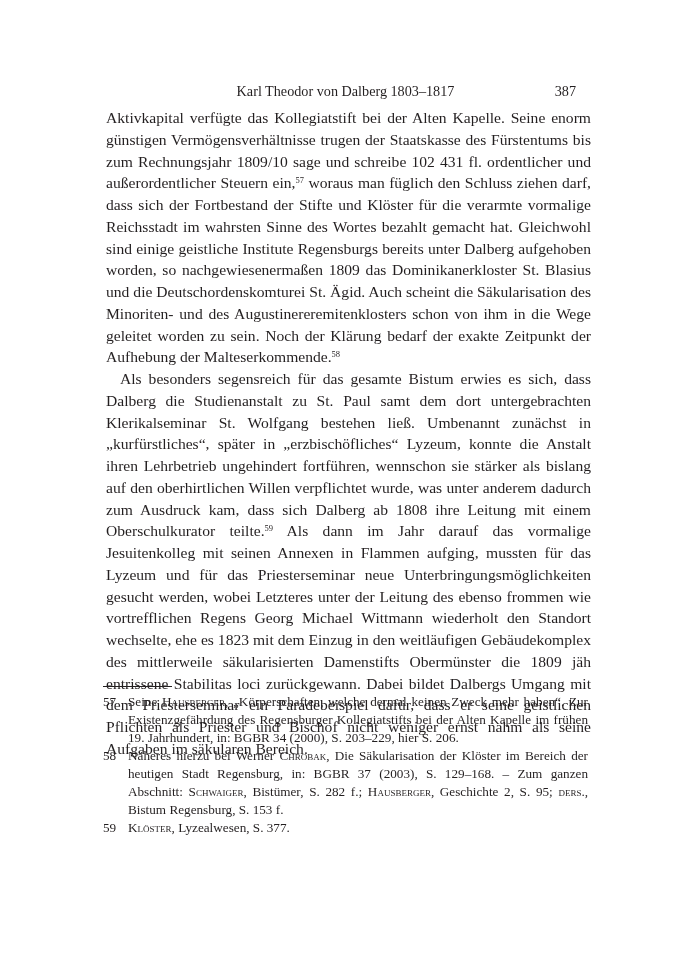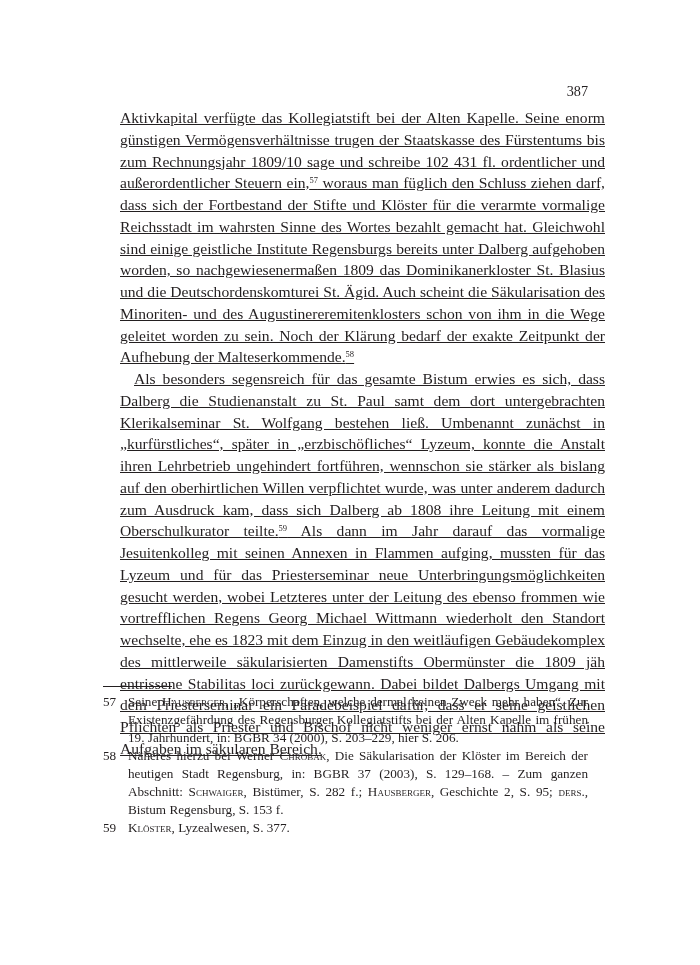--- a/index.html
+++ b/index.html
@@ -1,38 +1,39 @@
 <!DOCTYPE html>
 <html><head>
 <meta charset="utf-8">
 <style>
   html, body { margin: 0; padding: 0; background: #ffffff; }
   body { width: 700px; height: 965px; position: relative; overflow: hidden;
          font-family: "Liberation Serif", "DejaVu Serif", serif; color: #231f20; }
   .header { position: absolute; top: 83px; left: 103px; width: 485px; height: 20px;
             font-size: 14.2px; }
   .running-title { position: absolute; left: 0; width: 100%; text-align: center; top: 0; }
-  .page-number { position: absolute; right: 0; top: 0; }
-  .body-text { position: absolute; top: 107px; left: 120px; width: 485px;
-               font-size: 15.6px; line-height: 21.75px; text-align: justify; text-decoration: underline; }
+  .page-number { position: absolute; right: 12px; top: 0; }
+  .body-text { position: absolute; top: 107px; left: 106px; width: 485px;
+               font-size: 15.6px; line-height: 21.75px; text-align: justify; }
   .body-text p { margin: 0; }
   .body-text p.indent { text-indent: 14px; }
   sup.fn { font-size: 8.5px; vertical-align: 5px; line-height: 0; }
   .rule { position: absolute; top: 686px; left: 103px; width: 69px; height: 0;
           border-top: 1px solid #231f20; }
   .footnotes { position: absolute; top: 693px; left: 103px; width: 485px;
                font-size: 13.2px; line-height: 18px; }
   .fn-item { position: relative; padding-left: 25px; text-align: justify; }
   .fn-num { position: absolute; left: 0; top: 0; }
   .sc { font-variant: small-caps; }
 </style>
 </head>
 <body>
 
 <div class="header">
+  <span class="running-title">Karl Theodor von Dalberg 1803–1817</span>
   <span class="page-number">387</span>
 </div>
 
 <div class="body-text">
   <p><span>Aktivkapital verfügte das Kollegiatstift bei der Alten Kapelle. Seine enorm günstigen Vermögensverhältnisse trugen der Staatskasse des Fürstentums bis zum Rechnungsjahr 1809/10 sage und schreibe 102 431 fl. ordentlicher und außerordentlicher Steuern ein,</span><sup class="fn">57</sup><span> woraus man füglich den Schluss ziehen darf, dass sich der Fortbestand der Stifte und Klöster für die verarmte vormalige Reichsstadt im wahrsten Sinne des Wortes bezahlt gemacht hat. Gleichwohl sind einige geistliche Institute Regensburgs bereits unter Dalberg aufgehoben worden, so nachgewiesenermaßen 1809 das Dominikanerkloster St. Blasius und die Deutschordenskomturei St. Ägid. Auch scheint die Säkularisation des Minoriten- und des Augustinereremitenklosters schon von ihm in die Wege geleitet worden zu sein. Noch der Klärung bedarf der exakte Zeitpunkt der Aufhebung der Malteserkommende.</span><sup class="fn">58</sup></p>
   <p class="indent"><span>Als besonders segensreich für das gesamte Bistum erwies es sich, dass Dalberg die Studienanstalt zu St. Paul samt dem dort untergebrachten Klerikalseminar St. Wolfgang bestehen ließ. Umbenannt zunächst in „kurfürstliches“, später in „erzbischöfliches“ Lyzeum, konnte die Anstalt ihren Lehrbetrieb ungehindert fortführen, wennschon sie stärker als bislang auf den oberhirtlichen Willen verpflichtet wurde, was unter anderem dadurch zum Ausdruck kam, dass sich Dalberg ab 1808 ihre Leitung mit einem Oberschulkurator teilte.</span><sup class="fn">59</sup><span> Als dann im Jahr darauf das vormalige Jesuitenkolleg mit seinen Annexen in Flammen aufging, mussten für das Lyzeum und für das Priesterseminar neue Unterbringungsmöglichkeiten gesucht werden, wobei Letzteres unter der Leitung des ebenso frommen wie vortrefflichen Regens Georg Michael Wittmann wiederholt den Standort wechselte, ehe es 1823 mit dem Einzug in den weitläufigen Gebäudekomplex des mittlerweile säkularisierten Damenstifts Obermünster die 1809 jäh entrissene Stabilitas loci zurückgewann. Dabei bildet Dalbergs Umgang mit dem Priesterseminar ein Paradebeispiel dafür, dass er seine geistlichen Pflichten als Priester und Bischof nicht weniger ernst nahm als seine Aufgaben im säkularen Bereich.</span></p>
 </div>
 
 <div class="rule"></div>
 

